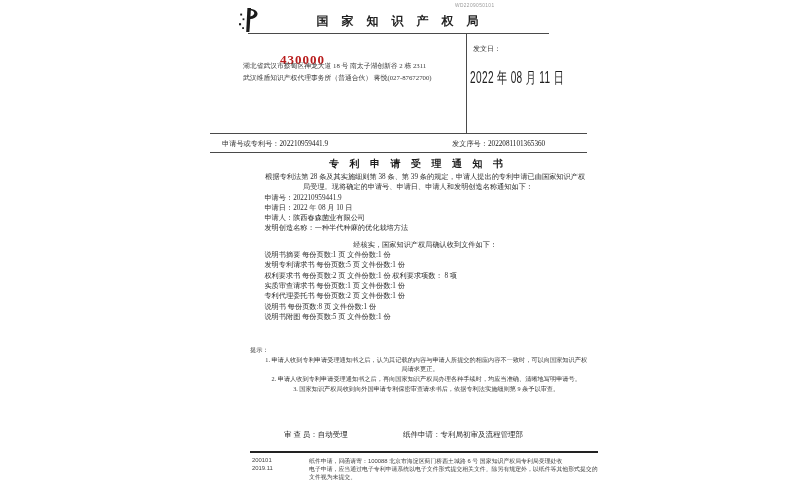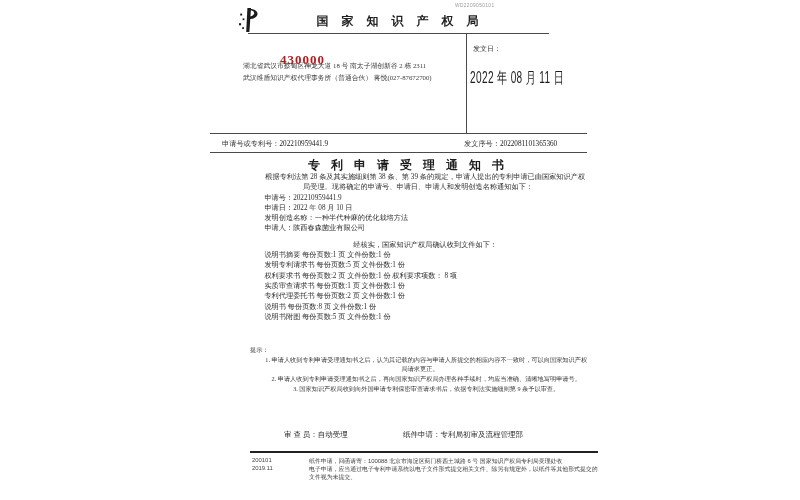--- a/index.html
+++ b/index.html
@@ -26,25 +26,25 @@
   #addr-line2{top:73px;}
 
   #dispatch-label{left:473px;top:44px;font-size:7px;color:#333;}
   #dispatch-date{left:470px;top:68px;font-size:14px;color:#1e1e1e;white-space:nowrap;
     font-family:"Liberation Sans","DejaVu Sans",sans-serif;font-weight:500;
     transform:scale(0.72,1.12);transform-origin:left top;letter-spacing:.5px;}
 
   #rule-mid1{left:210px;top:133px;width:377px;}
   .refrow{top:139px;font-size:7.2px;color:#333;white-space:nowrap;}
   #ref-left{left:222px;}
-  #ref-right{left:464px;}
+  #ref-right{left:452px;}
   .num{font-family:"Liberation Serif","DejaVu Serif",serif;font-weight:normal;color:#161616;}
   #rule-mid2{left:210px;top:152px;width:377px;}
 
-  #notice-title{left:298px;top:157px;width:220px;text-align:center;font-size:12px;
+  #notice-title{left:308px;top:157px;width:220px;text-align:center;font-size:10px;
     font-weight:bold;letter-spacing:4px;color:#1d1d1d;white-space:nowrap;}
 
   #body-block{left:250px;top:172px;width:336px;font-size:7.2px;line-height:10.3px;color:#2e2e2e;}
   #body-block p{margin:0;}
   .indent{text-indent:2em;text-align:center;}
   .field-line,.doc-line{margin-left:2em;white-space:nowrap;}
   .confirm-line{margin-left:2em;margin-top:6px;white-space:nowrap;text-align:center;}
 
   #notes-block{left:250px;top:345px;width:340px;font-size:6.2px;line-height:9.7px;color:#383838;}
   #notes-block p{margin:0;}
@@ -102,22 +102,22 @@
   </div>
 
   <div class="rule" id="rule-mid2"></div>
 
   <div class="abs" id="notice-title">专 利 申 请 受 理 通 知 书</div>
 
   <div class="abs" id="body-block">
     <p class="indent">根据专利法第 28 条及其实施细则第 38 条、第 39 条的规定，申请人提出的专利申请已由国家知识产权局受理。现将确定的申请号、申请日、申请人和发明创造名称通知如下：</p>
     <div class="field-line">申请号：202210959441.9</div>
     <div class="field-line">申请日：2022 年 08 月 10 日</div>
+    <div class="field-line">申请人：陕西春森菌业有限公司</div>
     <div class="field-line">发明创造名称：一种半代种麻的优化栽培方法</div>
-    <div class="field-line">申请人：陕西春森菌业有限公司</div>
     <div class="confirm-line">经核实，国家知识产权局确认收到文件如下：</div>
     <div class="doc-line">说明书摘要  每份页数:1 页  文件份数:1 份</div>
     <div class="doc-line">发明专利请求书  每份页数:5 页  文件份数:1 份</div>
     <div class="doc-line">权利要求书  每份页数:2 页  文件份数:1 份  权利要求项数：  8 项</div>
     <div class="doc-line">实质审查请求书  每份页数:1 页  文件份数:1 份</div>
     <div class="doc-line">专利代理委托书  每份页数:2 页  文件份数:1 份</div>
     <div class="doc-line">说明书  每份页数:8 页  文件份数:1 份</div>
     <div class="doc-line">说明书附图  每份页数:5 页  文件份数:1 份</div>
   </div>
 

